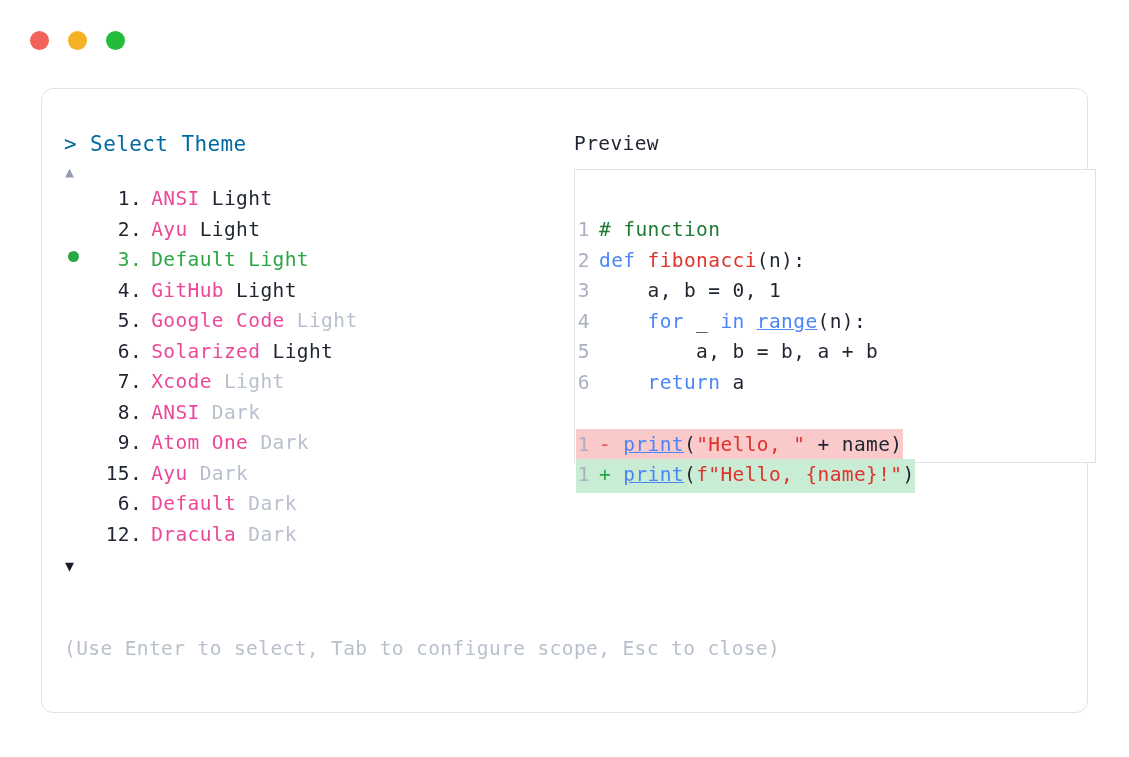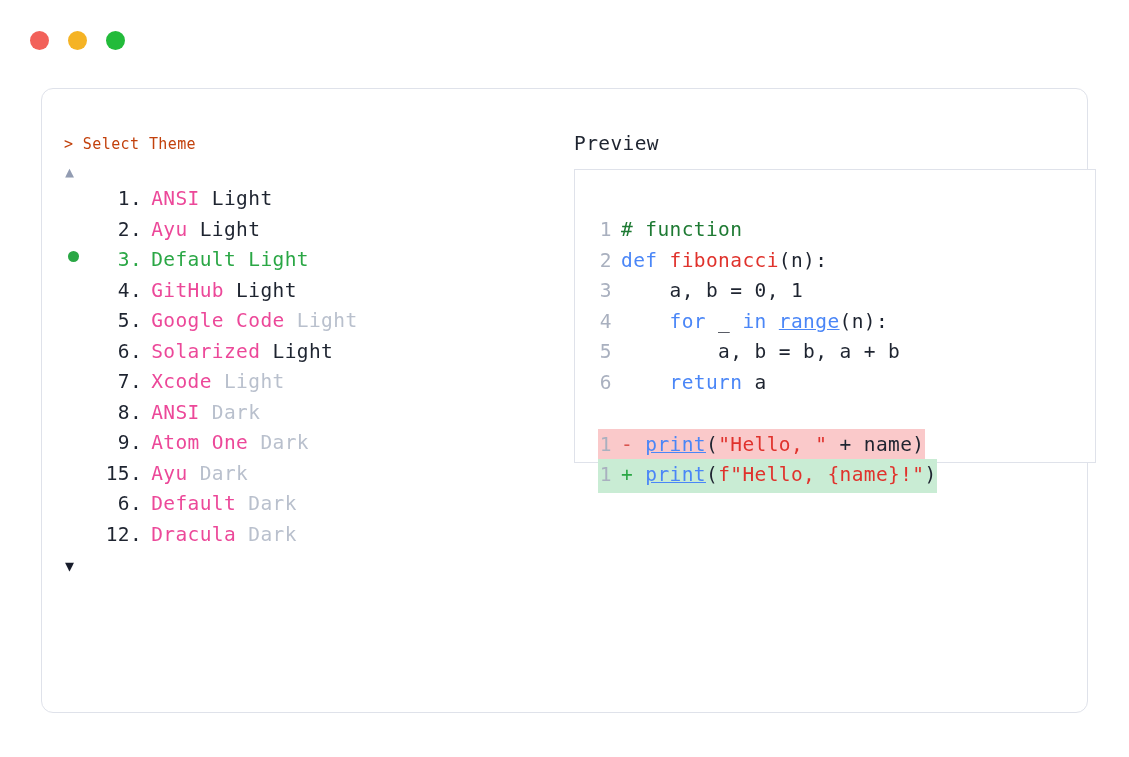--- a/index.html
+++ b/index.html
@@ -52,22 +52,22 @@
   }
 
   
   .left-pane {
     position: absolute;
     left: 22px;
     top: 40px;
     width: 470px;
   }
   .prompt-line {
-    font-size: 15px;
-    color: #c2410c;
+    font-size: 21px;
+    color: #0369a1;
     letter-spacing: 0.4px;
     white-space: pre;
     height: 30px;
     line-height: 30px;
   }
   .scroll-arrow {
     font-size: 15px;
     line-height: 26px;
     height: 26px;
     padding-left: 1px;
@@ -151,21 +151,21 @@
     margin-top: 10px;
     width: 522px;
     height: 294px;
     border: 1.5px solid #dfe2ea;
     background: #ffffff;
     box-sizing: border-box;
     position: relative;
   }
   .code {
     position: absolute;
-    left: 23px;
+    left: 1px;
     top: 45px;
     font-size: 19.5px;
     line-height: 30.5px;
     letter-spacing: 0.4px;
     white-space: pre;
   }
   .code-line { height: 30.5px; white-space: pre; }
   .ln {
     display: inline-block;
     width: 14px;
@@ -218,20 +218,21 @@
           <div class="theme-row"><span class="bullet-cell"></span><span class="num-cell">7</span><span class="dot-cell">.</span><span class="name-main">Xcode</span><span class="name-mod dim"> Light</span></div>
           <div class="theme-row"><span class="bullet-cell"></span><span class="num-cell">8</span><span class="dot-cell">.</span><span class="name-main">ANSI</span><span class="name-mod dim"> Dark</span></div>
           <div class="theme-row"><span class="bullet-cell"></span><span class="num-cell">9</span><span class="dot-cell">.</span><span class="name-main">Atom One</span><span class="name-mod dim"> Dark</span></div>
           <div class="theme-row"><span class="bullet-cell"></span><span class="num-cell">15</span><span class="dot-cell">.</span><span class="name-main">Ayu</span><span class="name-mod dim"> Dark</span></div>
           <div class="theme-row"><span class="bullet-cell"></span><span class="num-cell">6</span><span class="dot-cell">.</span><span class="name-main">Default</span><span class="name-mod dim"> Dark</span></div>
           <div class="theme-row"><span class="bullet-cell"></span><span class="num-cell">12</span><span class="dot-cell">.</span><span class="name-main">Dracula</span><span class="name-mod dim"> Dark</span></div>
         </div>
       <div class="scroll-arrow arrow-down">▼</div>
     </div>
 
+    <div class="hint">(Use Enter to select, Tab to configure scope, Esc to close)</div>
 
     <div class="right-pane">
       <div class="preview-title">Preview</div>
       <div class="preview-box">
         <div class="code" id="code-block"><div class="code-line"><span class="ln">1</span><span class="t-comment"># function</span></div><div class="code-line"><span class="ln">2</span><span class="t-kw">def </span><span class="t-fn">fibonacci</span><span class="t-plain">(n):</span></div><div class="code-line"><span class="ln">3</span><span class="t-plain">    a, b = </span><span class="t-num">0</span><span class="t-plain">, </span><span class="t-num">1</span></div><div class="code-line"><span class="ln">4</span><span class="t-plain">    </span><span class="t-kw">for</span><span class="t-plain"> _ </span><span class="t-kw">in</span><span class="t-plain"> </span><span class="t-builtin">range</span><span class="t-plain">(n):</span></div><div class="code-line"><span class="ln">5</span><span class="t-plain">        a, b = b, a + b</span></div><div class="code-line"><span class="ln">6</span><span class="t-plain">    </span><span class="t-kw">return</span><span class="t-plain"> a</span></div><div class="diff-block"><div class="diff-line diff-del"><span class="diff-inner"><span class="ln">1</span><span class="mark-del">- </span><span class="t-builtin">print</span><span class="t-plain">(</span><span class="t-str">"Hello, "</span><span class="t-plain"> + name)</span></span></div><div class="diff-line diff-add"><span class="diff-inner"><span class="ln">1</span><span class="mark-add">+ </span><span class="t-builtin">print</span><span class="t-plain">(</span><span class="t-str">f"Hello, {name}!"</span><span class="t-plain">)</span></span></div></div></div>
       </div>
     </div>
 
   </div>
 </div>

